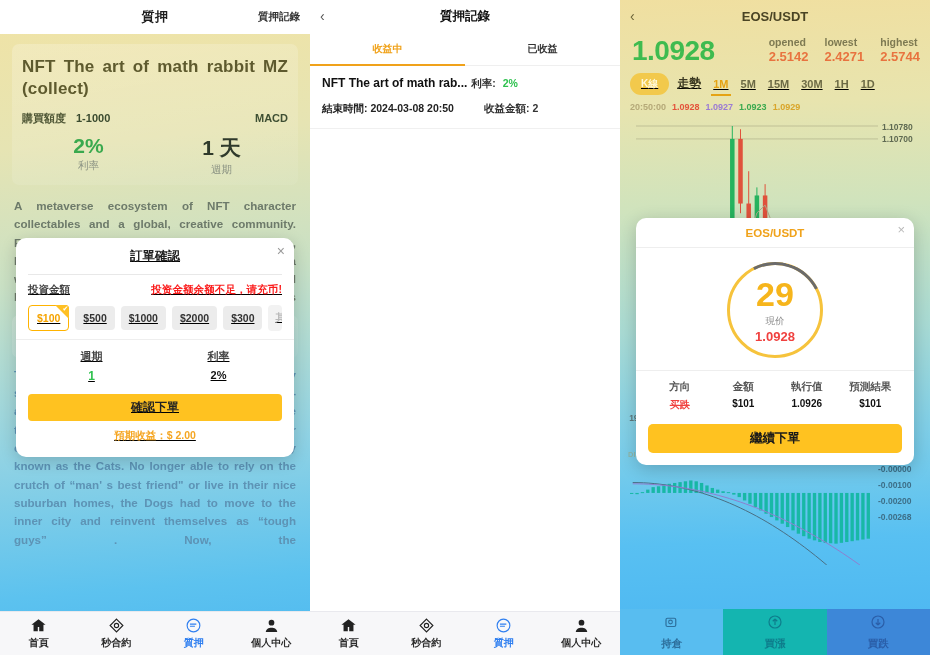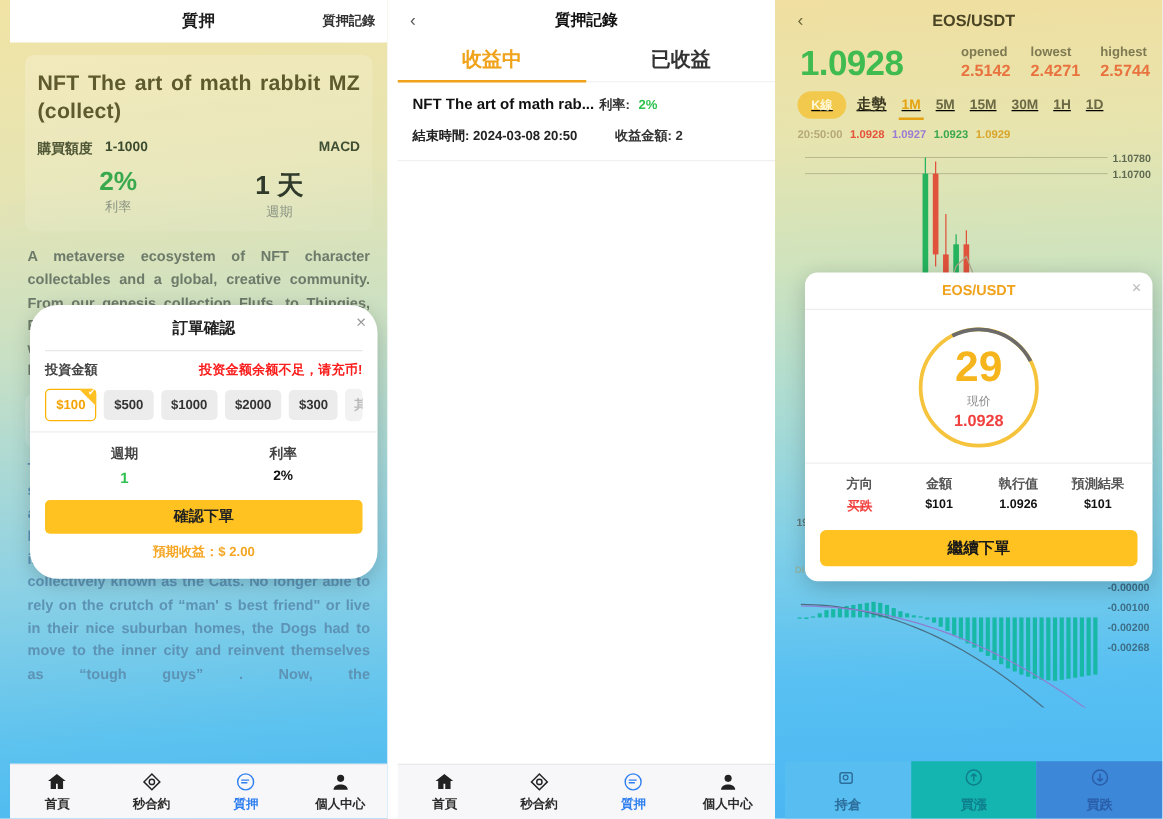--- a/index.html
+++ b/index.html
@@ -4,21 +4,21 @@
 <style>
   * { box-sizing: border-box; margin: 0; padding: 0; }
   html, body {
     width: 930px; height: 655px;
     background: #eef0f6;
     font-family: "Liberation Sans", "DejaVu Sans", sans-serif;
     overflow: hidden;
   }
   .stage { position: relative; width: 930px; height: 655px; display: flex; gap: 0; }
   .panel { position: relative; width: 310px; height: 655px; overflow: hidden; background:#fff; }
-  .panel-inner { position:absolute; inset:0; overflow:hidden;margin-left:8px; }
+  .panel-inner { position:absolute; inset:0; overflow:hidden; }
 
   
   .p1 { background: linear-gradient(175deg,#f1e3a4 0%, #e6e4b3 22%, #c9e0c4 42%, #8fd2e4 68%, #5cc2ef 88%, #4db8f0 100%); }
   .p1-header {
     height: 34px; background:#fff; display:flex; align-items:center;
     justify-content:center; position:relative;
   }
   .p1-title { font-size: 13px; font-weight: 700; color:#1d1d1d; letter-spacing:0.5px;}
   .p1-records {
     position:absolute; right:10px; top:50%; transform:translateY(-50%);
@@ -52,23 +52,23 @@
     margin-top: 8px; border-radius:7px; padding: 10px;
     background: linear-gradient(170deg, rgba(255,255,255,0.20), rgba(255,255,255,0.05));
   }
   .nft-desc2 {
     margin-top: 8px; font-size: 11.6px; line-height: 1.58; font-weight:600;
     color:#5d93b5; text-align: justify; text-align-last: justify; padding: 0 2px;
   }
 
   
   .order-modal {
-    position:absolute; left:16px; top:244px; width:278px;
-    background:#fff; border-radius:22px; padding:10px 12px 14px 12px;
-    box-shadow: 0 4px 16px rgba(0,0,0,0.18); z-index: 20;
+    position:absolute; left:16px; top:238px; width:278px;
+    background:#fff; border-radius:10px; padding:10px 12px 14px 12px;
+    box-shadow: 0 4px 16px rgba(0,0,0,0.18); z-index: 20; text-decoration: underline;
   }
   .om-title { text-align:center; font-size:12.5px; font-weight:700; color:#222; }
   .om-close { position:absolute; right:9px; top:6px; font-size:14px; color:#9a9a9a; cursor:pointer; line-height:1;}
   .om-sep { height:1px; background:#e8e8e8; margin:9px 0 8px 0; }
   .om-amtrow { display:flex; align-items:center; }
   .om-amtlabel { font-size:10.5px; color:#444; font-weight:600; }
   .om-warn { margin-left:auto; font-size:10.5px; color:#fb1c1c; font-weight:700; letter-spacing:0.1px;}
   .chips { display:flex; gap:6px; margin-top:8px; align-items:center; }
   .chip {
     background:#ececec; border-radius:4px; font-size:10.5px; font-weight:700;
@@ -107,21 +107,21 @@
   .tabitem.active .lb { color:#2f7ff0; }
 
   
   .p2 { background:#fff; }
   .p2-header { height:32px; display:flex; align-items:center; justify-content:center; position:relative; background:#fff;}
   .p2-back { position:absolute; left:10px; top:50%; transform:translateY(-50%); font-size:14px; color:#555; }
   .p2-title { font-size:12.5px; font-weight:700; color:#111; }
   .p2-tabs { display:flex; height:34px; border-bottom:1px solid #efefef;}
   .p2-tab {
     flex:1; display:flex; align-items:center; justify-content:center;
-    font-size:16px; font-weight:700; color:#333; cursor:pointer; position:relative;text-align:right;
+    font-size:10px; font-weight:700; color:#333; cursor:pointer; position:relative;text-align:right;
   }
   .p2-tab.active { color:#f0a21a; }
   .p2-tab.active::after {
     content:""; position:absolute; left:0; right:0; bottom:-1px; height:2.5px; background:#f0a21a;
   }
   .p2-card { padding:10px 12px 12px 12px; border-bottom:1px solid #f0f0f0; background:#fff;}
   .p2-line { display:flex; align-items:baseline; }
   .p2-name {
     font-size:12px; font-weight:700; color:#111; white-space:nowrap;
     overflow:hidden; text-overflow:ellipsis; max-width:152px;

